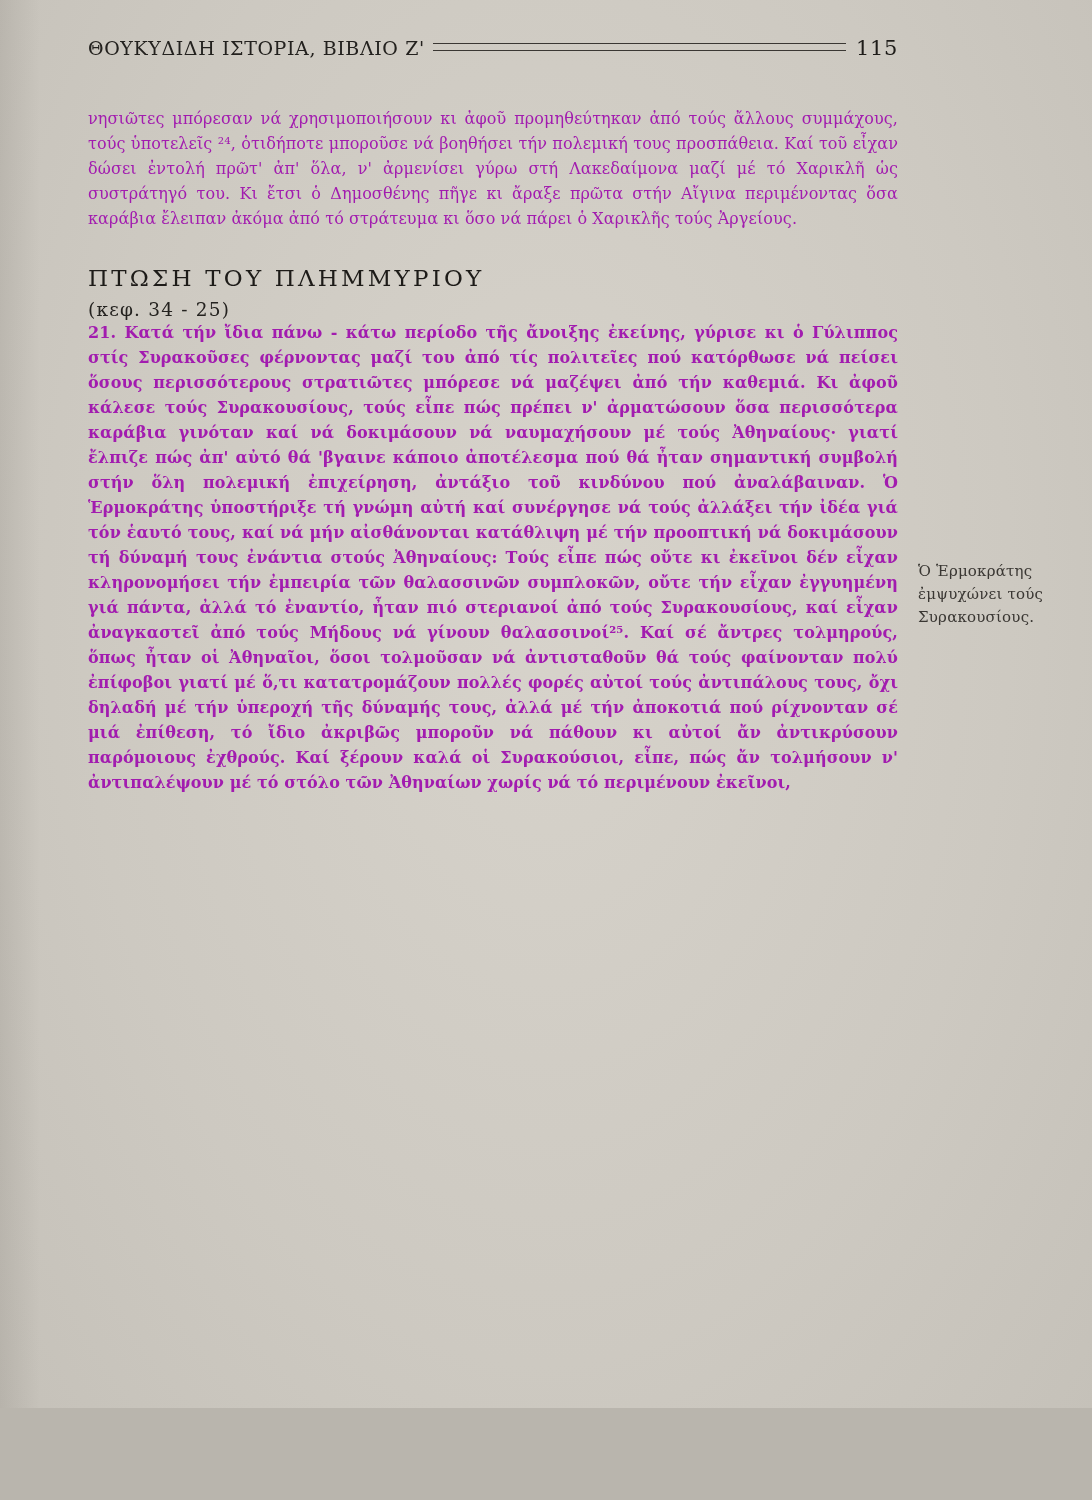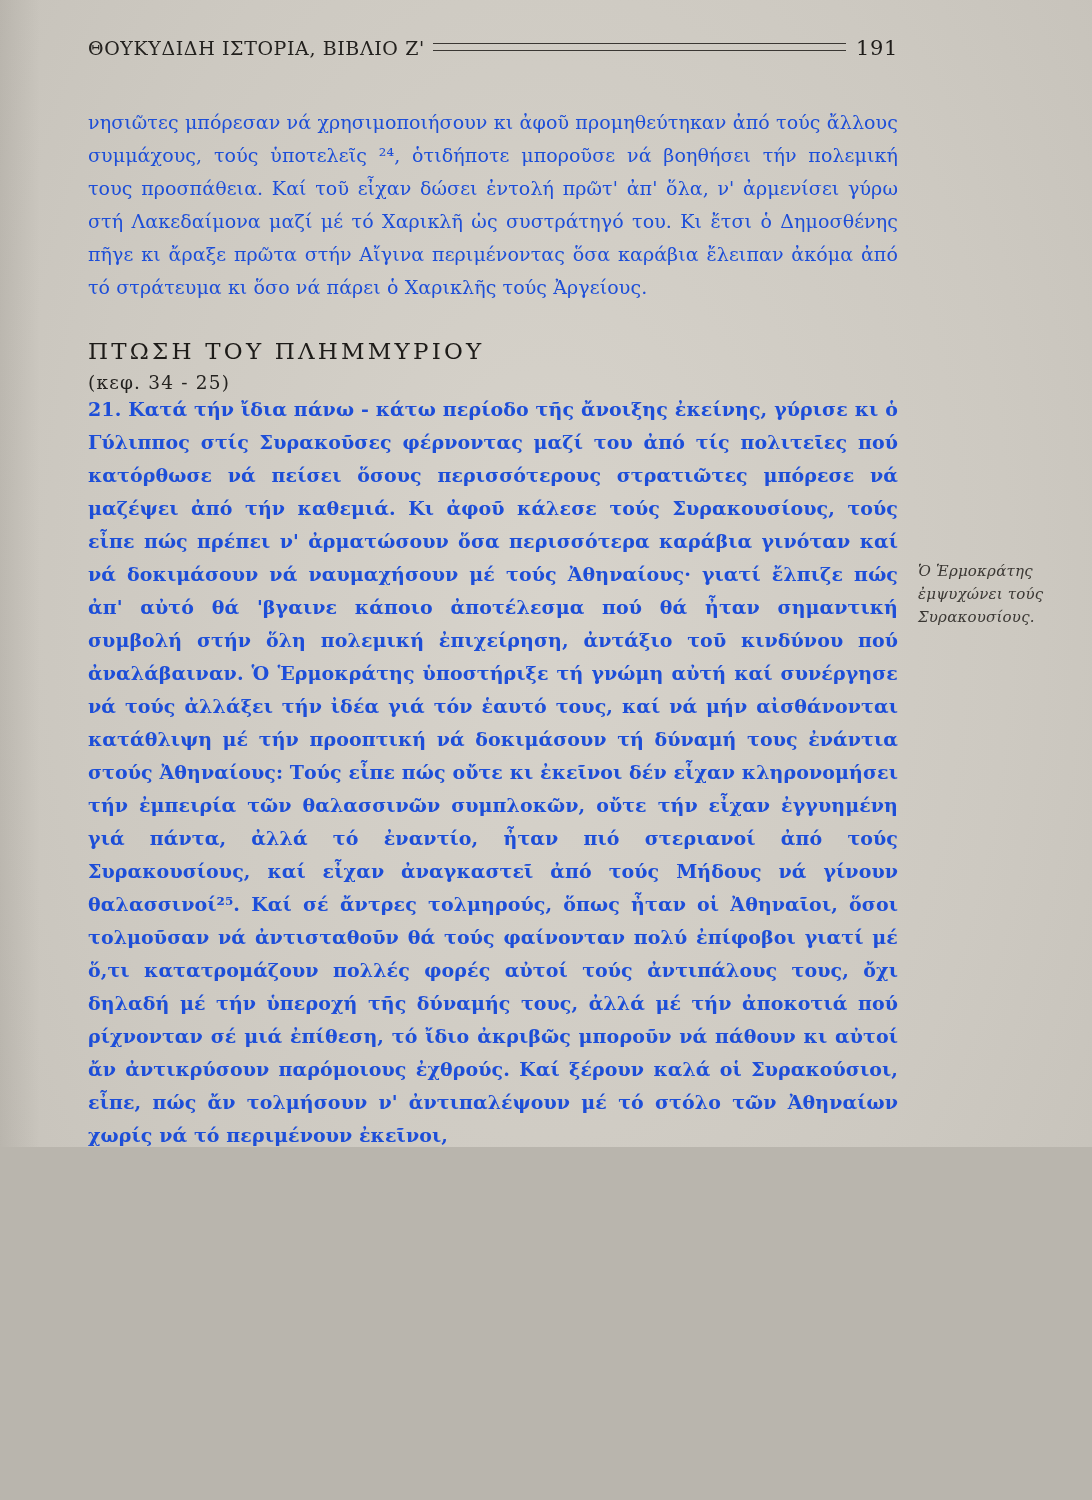--- a/index.html
+++ b/index.html
@@ -6,21 +6,21 @@
     margin: 0;
     padding: 0;
     background: #b9b5ad;
   }
   body {
     font-family: "DejaVu Serif", serif;
   }
   .page {
     position: relative;
     width: 1092px;
-    height: 1147px;
+    height: 1408px;
     background: #cfcbc3;
     overflow: hidden;
   }
   .paper {
     position: absolute;
     left: 0; top: 0;
     width: 1092px;
     height: 1500px;
     background:
       radial-gradient(ellipse at 50% 40%, #d7d3cb 0%, #cdc9c1 60%, #c4c0b8 100%);
@@ -65,23 +65,23 @@
   }
   .runhead .rh-page {
     flex: 0 0 auto;
     font-size: 21px;
     color: #1e1c19;
   }
 
   
   p.body {
     margin: 0 0 0 0;
-    font-size: 19px;
-    line-height: 33px;
-    color: #1d4ed8;
+    font-size: 16px;
+    line-height: 25px;
+    color: #a21caf;
     text-align: justify;
     text-justify: inter-word;
     letter-spacing: 0.1px;
   }
 
   
   .section-head {
     text-align: left;
     margin: 34px 0 0 0;
   }
@@ -98,39 +98,38 @@
   }
 
   
   .marginal {
     position: absolute;
     left: 918px;
     top: 560px;
     width: 150px;
     font-size: 15px;
     line-height: 23px;
-    font-style: italic;
     color: #3a3733;
     letter-spacing: 0.2px;
   }
 
   .afternote { margin-top: 26px; font-weight: bold; }
 </style>
 </head>
 <body>
 
 <div class="page">
   <div class="paper"></div>
 
   <div class="content">
 
     <div class="runhead">
       <span class="rh-title">ΘΟΥΚΥΔΙΔΗ ΙΣΤΟΡΙΑ, ΒΙΒΛΙΟ Ζ'</span>
       <span class="rh-rule"></span>
-      <span class="rh-page">191</span>
+      <span class="rh-page">115</span>
     </div>
 
     <p class="body">νησιῶτες μπόρεσαν νά χρησιμοποιήσουν κι ἀφοῦ προμηθεύτηκαν ἀπό τούς ἄλλους συμμάχους, τούς ὑποτελεῖς ²⁴, ὁτιδήποτε μποροῦσε νά βοηθήσει τήν πολεμική τους προσπάθεια. Καί τοῦ εἶχαν δώσει ἐντολή πρῶτ' ἀπ' ὅλα, ν' ἀρμενίσει γύρω στή Λακεδαίμονα μαζί μέ τό Χαρικλῆ ὡς συστράτηγό του. Κι ἔτσι ὁ Δημοσθένης πῆγε κι ἄραξε πρῶτα στήν Αἴγινα περιμένοντας ὅσα καράβια ἔλειπαν ἀκόμα ἀπό τό στράτευμα κι ὅσο νά πάρει ὁ Χαρικλῆς τούς Ἀργείους.</p>
 
     <div class="section-head">
       <div class="section-title">ΠΤΩΣΗ ΤΟΥ ΠΛΗΜΜΥΡΙΟΥ</div>
       <div class="section-sub">(κεφ.  34 - 25)</div>
     </div>
 
     <p class="body afternote">21. Κατά τήν ἴδια πάνω - κάτω περίοδο τῆς ἄνοιξης ἐκείνης, γύρισε κι ὁ Γύλιππος στίς Συρακοῦσες φέρνοντας μαζί του ἀπό τίς πολιτεῖες πού κατόρθωσε νά πείσει ὅσους περισσότερους στρατιῶτες μπόρεσε νά μαζέψει ἀπό τήν καθεμιά. Κι ἀφοῦ κάλεσε τούς Συρακουσίους, τούς εἶπε πώς πρέπει ν' ἀρματώσουν ὅσα περισσότερα καράβια γινόταν καί νά δοκιμάσουν νά ναυμαχήσουν μέ τούς Ἀθηναίους· γιατί ἔλπιζε πώς ἀπ' αὐτό θά 'βγαινε κάποιο ἀποτέλεσμα πού θά ἦταν σημαντική συμβολή στήν ὅλη πολεμική ἐπιχείρηση, ἀντάξιο τοῦ κινδύνου πού ἀναλάβαιναν. Ὁ Ἑρμοκράτης ὑποστήριξε τή γνώμη αὐτή καί συνέργησε νά τούς ἀλλάξει τήν ἰδέα γιά τόν ἑαυτό τους, καί νά μήν αἰσθάνονται κατάθλιψη μέ τήν προοπτική νά δοκιμάσουν τή δύναμή τους ἐνάντια στούς Ἀθηναίους: Τούς εἶπε πώς οὔτε κι ἐκεῖνοι δέν εἶχαν κληρονομήσει τήν ἐμπειρία τῶν θαλασσινῶν συμπλοκῶν, οὔτε τήν εἶχαν ἐγγυημένη γιά πάντα, ἀλλά τό ἐναντίο, ἦταν πιό στεριανοί ἀπό τούς Συρακουσίους, καί εἶχαν ἀναγκαστεῖ ἀπό τούς Μήδους νά γίνουν θαλασσινοί²⁵. Καί σέ ἄντρες τολμηρούς, ὅπως ἦταν οἱ Ἀθηναῖοι, ὅσοι τολμοῦσαν νά ἀντισταθοῦν θά τούς φαίνονταν πολύ ἐπίφοβοι γιατί μέ ὅ,τι κατατρομάζουν πολλές φορές αὐτοί τούς ἀντιπάλους τους, ὄχι δηλαδή μέ τήν ὑπεροχή τῆς δύναμής τους, ἀλλά μέ τήν ἀποκοτιά πού ρίχνονταν σέ μιά ἐπίθεση, τό ἴδιο ἀκριβῶς μποροῦν νά πάθουν κι αὐτοί ἄν ἀντικρύσουν παρόμοιους ἐχθρούς. Καί ξέρουν καλά οἱ Συρακούσιοι, εἶπε, πώς ἄν τολμήσουν ν' ἀντιπαλέψουν μέ τό στόλο τῶν Ἀθηναίων χωρίς νά τό περιμένουν ἐκεῖνοι,</p>

